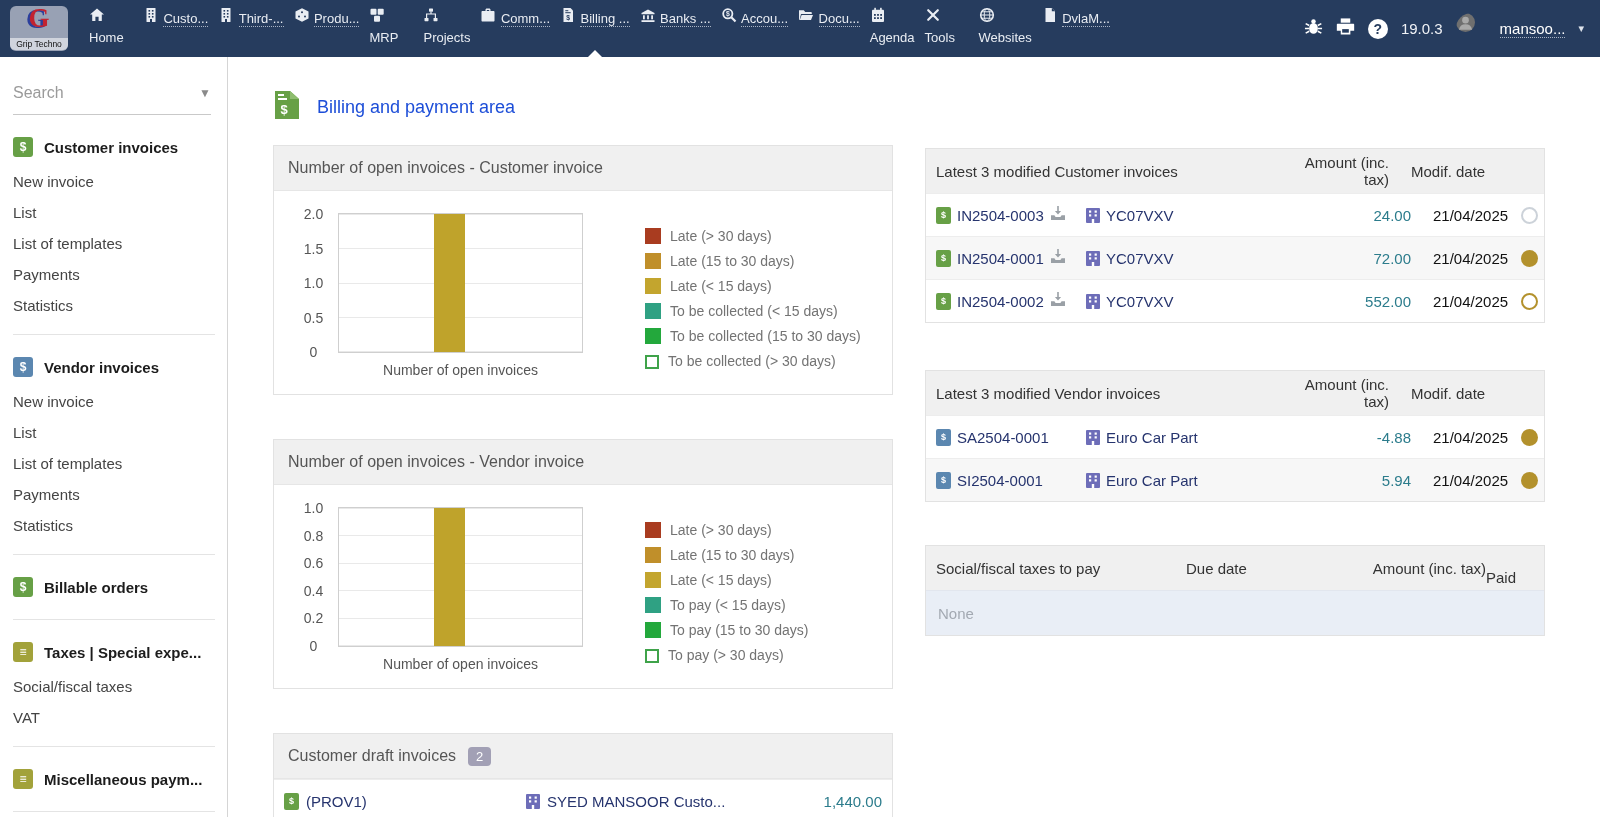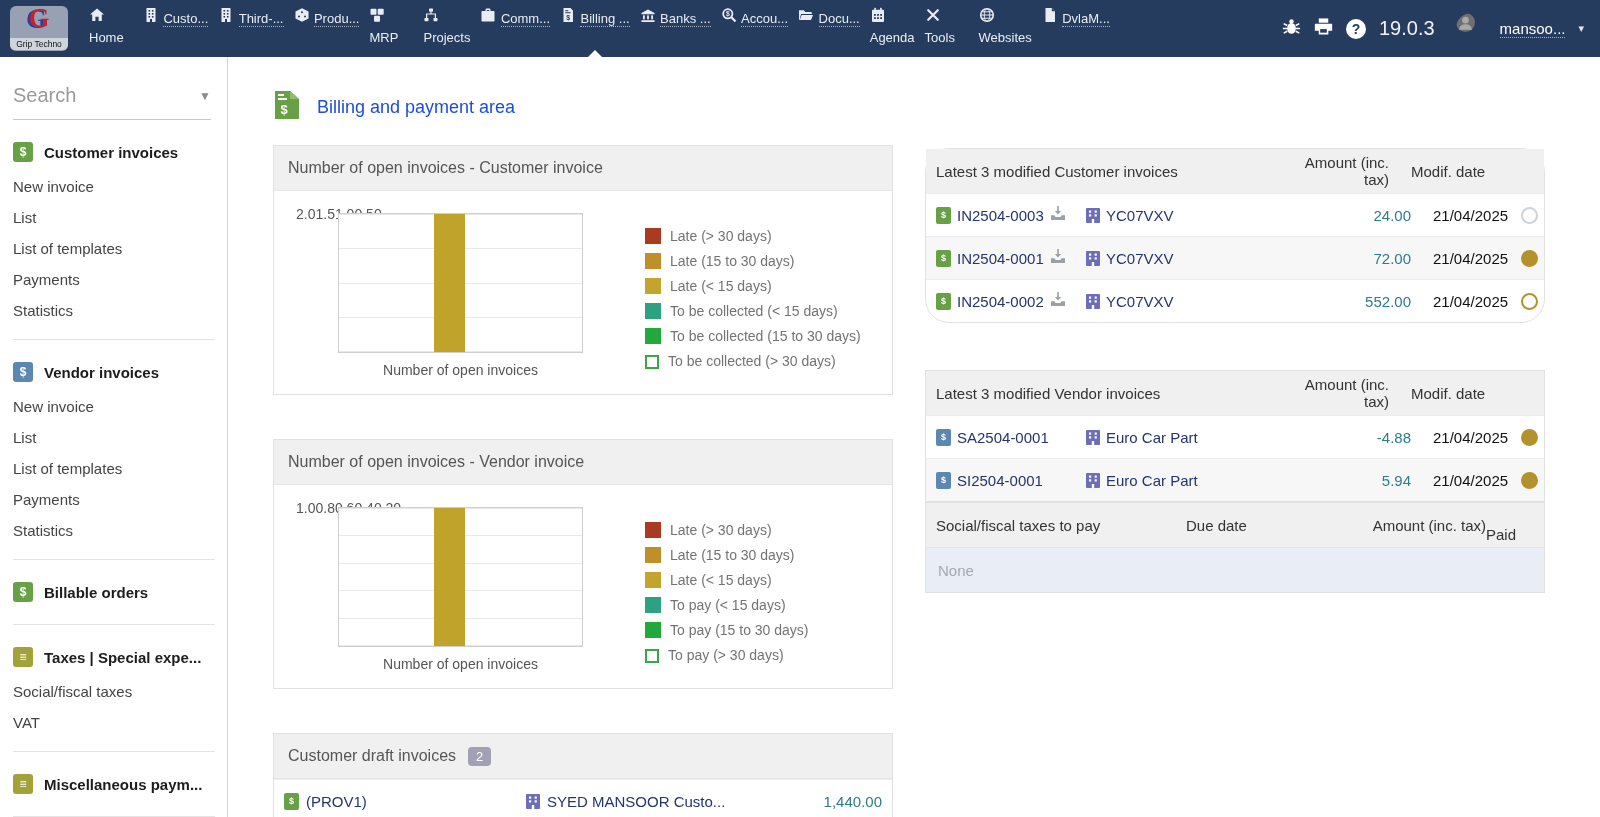--- a/index.html
+++ b/index.html
@@ -26,31 +26,31 @@
   .nav-item.trunc .nav-lbl { border-bottom:1px dotted #aab4c4; display:inline-block; }
   .nav-item.active::after { content:""; position:absolute; bottom:0; left:50%;
     margin-left:-7px; border-left:7px solid transparent; border-right:7px solid transparent;
     border-bottom:7px solid #ffffff; }
   .nav-right { margin-left:auto; display:flex; align-items:center; gap:13px;
     padding-right:16px; color:#fff; }
   .nav-right svg { width:19px; height:19px; fill:#fff; cursor:pointer; }
   .help-circle { width:20px; height:20px; border-radius:50%; background:#fff; color:#263c5e;
     font-weight:bold; font-size:14px; display:flex; align-items:center; justify-content:center;
     cursor:pointer; }
-  .version { font-size:20px; color:#f0f2f6; margin-right:8px; }
+  .version { font-size:15px; color:#f0f2f6; }
   .avatar { width:31px; height:31px; border-radius:50%; overflow:hidden; cursor:pointer; }
   .user-name { font-size:15px; cursor:pointer; border-bottom:1px dotted #aab4c4; }
   .caret { font-size:11px; color:#dfe4ec; cursor:pointer; }
 
   
   .sidebar { position:absolute; top:57px; left:0; width:228px; bottom:0; background:#fff;
     border-right:1px solid #d5d5d5; padding-left:13px; }
   .search-row { margin:27px 16px 0 0; display:flex; align-items:center; cursor:text;
     border-bottom:1px solid #c9c9c9; padding-bottom:12px; }
-  .search-ph { color:#9a9a9a; font-size:20px; flex:1; }
+  .search-ph { color:#9a9a9a; font-size:16px; flex:1; }
   .search-caret { color:#8a8a8a; font-size:12px; cursor:pointer; }
   .side-section { padding:13px 0 13px 0; border-bottom:1px solid #e4e4e4; margin-right:12px; }
   .side-section:last-child { border-bottom:1px solid #e4e4e4; }
   .side-title { display:flex; align-items:center; padding:9px 0; cursor:pointer; }
   .side-title span.t { font-size:15px; font-weight:bold; color:#1c1c1c; white-space:nowrap; }
   .sicon { width:20px; height:20px; border-radius:3px; color:#fff; font-size:12px;
     font-weight:bold; display:inline-flex; align-items:center; justify-content:center;
     margin-right:11px; flex:0 0 auto; }
   .sicon.green { background:#67a046; }
   .sicon.blue  { background:#5b87b0; }
@@ -66,22 +66,22 @@
   .col-right { position:absolute; left:696px; top:91px; width:620px; }
 
   .panel { border:1px solid #e2e2e2; background:#fff; margin-bottom:44px; }
   .panel-head { background:#f0f0f0; height:45px; display:flex; align-items:center;
     padding:0 14px; font-size:16px; color:#555; border-bottom:1px solid #e6e6e6; }
   .badge { background:#a2a0b5; color:#fff; font-size:13px; border-radius:4px;
     padding:2px 8px; margin-left:12px; }
 
   
   .chart-body { display:flex; padding:22px 0 16px 22px; }
-  .yaxis { width:42px; height:154px; margin-top:-7px; display:flex; flex-direction:row;
-    justify-content:space-between; align-items:flex-start; padding-right:7px;
+  .yaxis { width:42px; height:154px; margin-top:-7px; display:flex; flex-direction:column;
+    justify-content:space-between; align-items:center; padding-right:7px;
     font-size:14px; color:#555; }
   .plotcol { width:292px; }
   .plot { position:relative; width:245px; height:140px; background:#fff;
     border:1px solid #cfcfcf; }
   .gridlines { position:absolute; left:0; right:0; top:0; bottom:0; display:flex;
     flex-direction:column; justify-content:space-between; }
   .gl { height:0; border-top:1px solid #e9e9e9; }
   .bar { position:absolute; bottom:0; left:95px; width:31px; background:#bfa32b; }
   .bar.full { height:100%; }
   .xlabel { text-align:center; font-size:14px; color:#555; margin-top:9px; width:245px; }
@@ -109,21 +109,21 @@
   .h-date { flex:0 0 145px; padding-left:22px; }
   a.ref { color:#26346e; text-decoration:none; cursor:pointer; white-space:nowrap; }
   .ivicon { width:15px; height:17px; border-radius:2px; color:#fff; font-size:9px;
     font-weight:bold; display:inline-flex; align-items:center; justify-content:center; flex:0 0 auto; }
   .ivicon.green { background:#67a046; } .ivicon.blue { background:#5b87b0; }
   .dl svg { width:16px; height:15px; fill:#9aa0a6; cursor:pointer; }
   .stat-dot { width:17px; height:17px; border-radius:50%; }
   .stat-empty   { border:2px solid #ccd2d9; background:#fff; }
   .stat-filled  { background:#b3912c; }
   .stat-outline { border:2px solid #b3912c; background:#fff; }
-  .mt2 { margin-bottom:47px;border-radius:24px; }
+  .mt2 { margin-bottom:47px; }
   
   .h-c1 { flex:0 0 250px; } .h-c2 { flex:0 0 150px; } .h-c3 { flex:0 0 150px; text-align:right; }
   .h-c4 { flex:1; text-align:left; padding-right:18px;margin-top:19px; }
   .none-row { height:45px; display:flex; align-items:center; padding:0 12px;
     background:#e9eef6; color:#a3a9b2; font-size:15px; border-top:1px solid #e2e6ee; }
 
   
   .d-ref { flex:0 0 235px; display:flex; align-items:center; gap:7px; }
   .d-comp { flex:1; display:flex; align-items:center; gap:7px;padding-left:7px; }
   .d-amt { flex:0 0 110px; text-align:right; color:#2c7c8c; }
@@ -604,21 +604,21 @@
           <a class="ref">YC07VXV</a>
         </span>
         <span class="c-amt">552.00</span>
         <span class="c-date">21/04/2025</span>
         <span class="c-stat">
             <span class="stat-dot stat-outline"></span>
           </span>
       </div>
     </div>
 
-    <div class="tbl" style="">
+    <div class="tbl" style="margin-bottom:43px;">
       <div class="tbl-head">
         <span class="h-title">Latest 3 modified Vendor invoices</span>
         <span class="h-amt">Amount (inc. tax)</span>
         <span class="h-date">Modif. date</span>
       </div>
       <div class="tbl-row">
         <span class="c-ref">
           <span class="ivicon blue">$</span>
           <a class="ref">SA2504-0001</a>
         </span>

